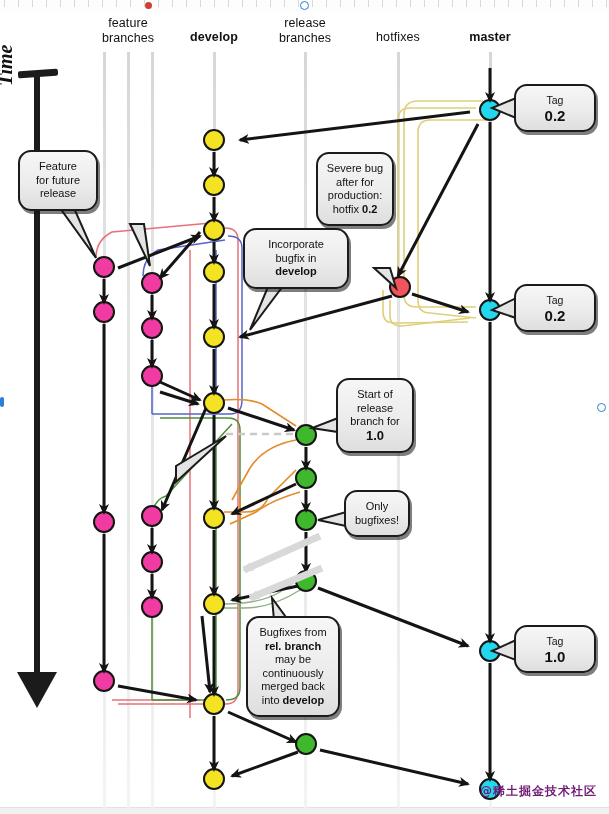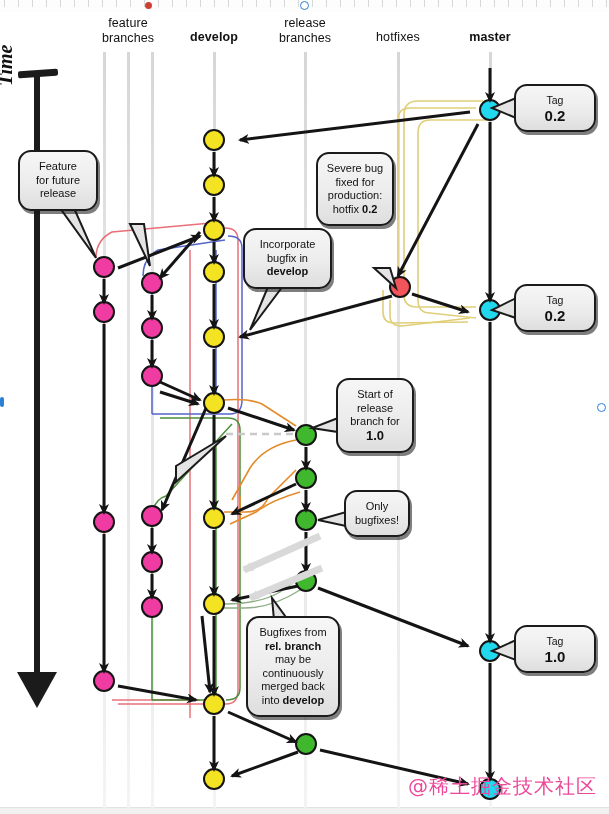--- a/index.html
+++ b/index.html
@@ -58,22 +58,22 @@
            border:2.2px solid #1b1b1b;border-radius:13px;
            box-shadow:2px 3px 0 rgba(20,20,20,.55);
            text-align:center;color:#111;font-size:11px;line-height:13.5px;
            padding:8px 7px;box-sizing:border-box;z-index:20;}
   .callout b{font-weight:bold;}
   .callout i{font-style:italic;}
   .callout .big{font-size:15px;font-weight:bold;display:block;margin-top:1px;}
   .callout .tagtitle{font-size:10.5px;display:block;}
 
   
-  .wm{position:absolute;right:12px;bottom:14px;color:#ec4899;font-size:20px;
-      font-family:"DejaVu Sans",sans-serif;letter-spacing:1px;z-index:40;}
+  .wm{position:absolute;right:12px;bottom:14px;color:#701a75;font-size:12px;
+      font-family:"DejaVu Sans",sans-serif;letter-spacing:1px;z-index:40;font-weight:bold;}
 
   svg.layer{position:absolute;left:0;top:0;width:609px;height:814px;z-index:4;}
   svg.layer.front{z-index:8;}
 </style>
 </head>
 <body>
 
 <div id="page">
 
   <div class="ruler" id="ruler">
@@ -336,29 +336,29 @@
     <path d="M176,482 L176,466 L226,436 Z" fill="#e4e4e4" stroke="#1b1b1b" stroke-width="2"></path>
     <path d="M338,418 L338,432 L312,428 Z" fill="#e4e4e4" stroke="#1b1b1b" stroke-width="2"></path>
     <path d="M346,512 L346,526 L318,520 Z" fill="#e4e4e4" stroke="#1b1b1b" stroke-width="2"></path>
     <path d="M274,620 L288,620 L272,598 Z" fill="#e4e4e4" stroke="#1b1b1b" stroke-width="2"></path>
     <path d="M516,98 L516,118 L492,108 Z" fill="#e4e4e4" stroke="#1b1b1b" stroke-width="2"></path>
     <path d="M516,298 L516,318 L492,310 Z" fill="#e4e4e4" stroke="#1b1b1b" stroke-width="2"></path>
     <path d="M516,640 L516,660 L492,651 Z" fill="#e4e4e4" stroke="#1b1b1b" stroke-width="2"></path>
   </svg>
 
 
-  <div class="callout" style="left:243px;top:228px;width:89px;">
+  <div class="callout" style="left:243px;top:228px;width:106px;">
     <span>Incorporate</span><br>
     <span>bugfix in</span><br>
     <b>develop</b>
   </div>
 
   <div class="callout" style="left:316px;top:152px;width:78px;">
     <span>Severe bug</span><br>
-    <span>fixed for</span><br>
+    <span>after for</span><br>
     <span>production:</span><br>
     <span>hotfix <b>0.2</b></span>
   </div>
 
 
   <div class="callout" style="left:336px;top:378px;width:78px;">
     <span>Start of</span><br>
     <span>release</span><br>
     <span>branch for</span><br>
     <b style="font-size:13px;">1.0</b>

